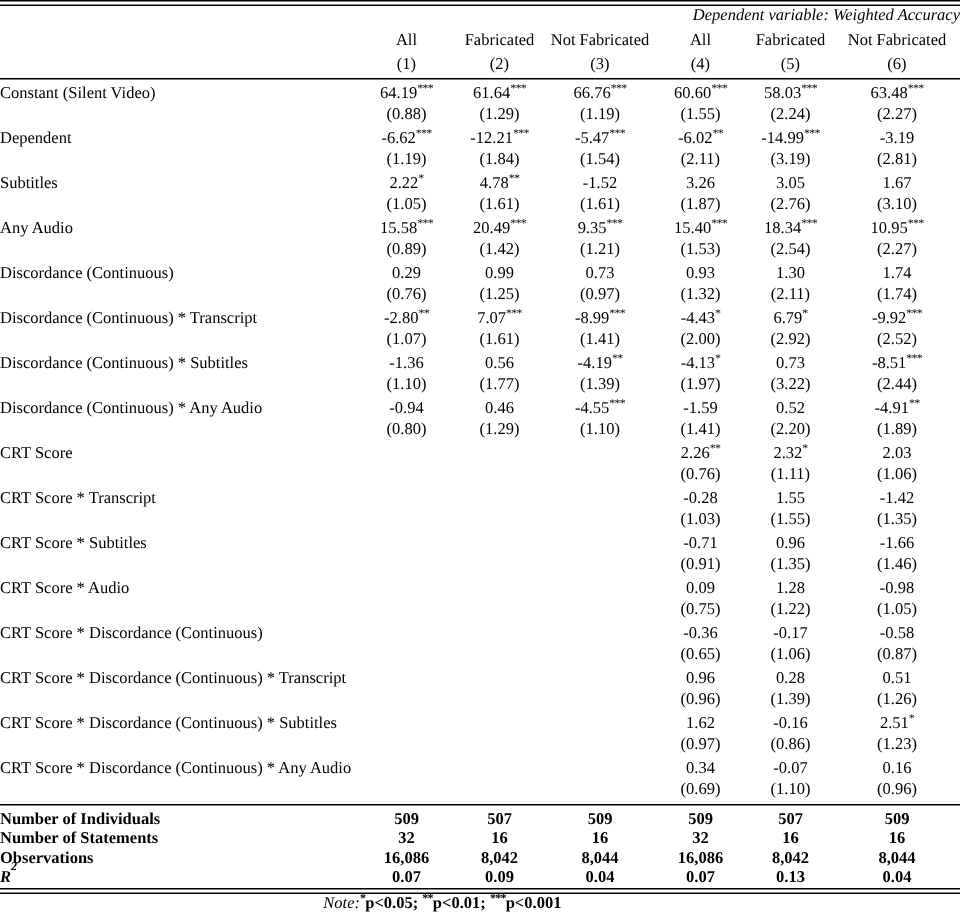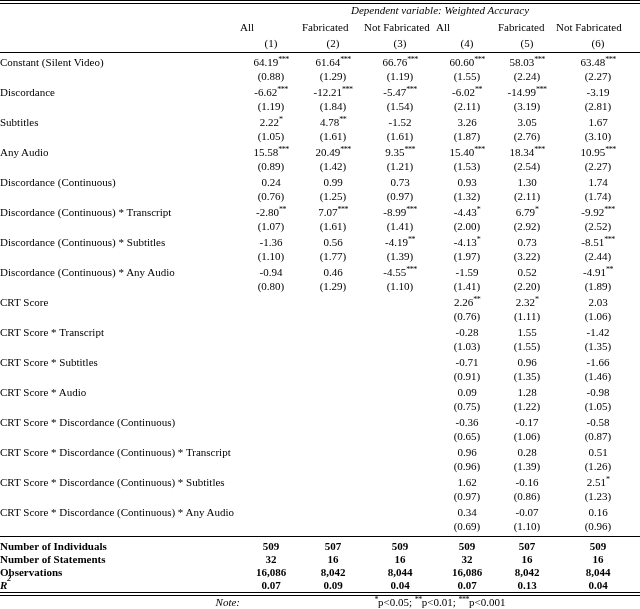--- a/index.html
+++ b/index.html
@@ -13,40 +13,40 @@
     font-size: 11px;
   }
   table.reg td { padding: 0; vertical-align: top; line-height: 13px; }
   col.c-label { width: 240px; }
   col.c1 { width: 62px; } col.c2 { width: 62px; } col.c3 { width: 72px; }
   col.c4 { width: 62px; } col.c5 { width: 58px; } col.c6 { width: 84px; }
 
   .rule-double td { border-top: 1px solid #000; border-bottom: 1px solid #000; height: 2px; }
   .rule-single td { border-top: 1.4px solid #000; height: 3px; }
 
-  .caption-row td { height: 17px; padding-top: 4px; font-style: italic; text-align: center; }
-  .colhead-row td { height: 16px; text-align: left; }
+  .caption-row td { height: 17px; padding-top: 4px; font-style: italic; text-align: right; }
+  .colhead-row td { height: 16px; text-align: center; }
   .colnum-row td { height: 15px; text-align: center; }
 
   td.label-col { text-align: left; padding-left: 5px; margin-top: 40px; }
   td.num { text-align: center; }
   tr.est-row td { height: 14px; }
   tr.se-row td { height: 16px; }
 
   sup.stars {
     font-size: 8px; line-height: 0; vertical-align: baseline;
     position: relative; top: -4px; letter-spacing: -0.5px;
   }
   tbody.summary tr td { height: 13px; font-weight: bold; }
   .rsq-label { font-style: italic; }
   .rsq-label sup { font-size: 8px; line-height: 0; position: relative; top: -3px; }
 
   .note-row td { height: 14px; padding-top: 2px; }
   .note-label { font-style: italic; text-align: right; padding-left: 5px; }
-  .note-sig { text-align: center; padding-right: 4px; }
+  .note-sig { text-align: left; padding-right: 4px; font-weight: bold; }
 </style>
 </head>
 <body>
 
 <div class="sheet">
   <table class="reg">
     <colgroup>
       <col class="c-label">
         <col class="c1">
         <col class="c2">
@@ -97,21 +97,21 @@
         </tr>
         <tr class="se-row">
           <td class="num">(0.88)</td>
           <td class="num">(1.29)</td>
           <td class="num">(1.19)</td>
           <td class="num">(1.55)</td>
           <td class="num">(2.24)</td>
           <td class="num">(2.27)</td>
         </tr>
         <tr class="est-row">
-          <td class="label-col" rowspan="2">Discordance</td>
+          <td class="label-col" rowspan="2">Dependent</td>
           <td class="num">-6.62<sup class="stars">***</sup></td>
           <td class="num">-12.21<sup class="stars">***</sup></td>
           <td class="num">-5.47<sup class="stars">***</sup></td>
           <td class="num">-6.02<sup class="stars">**</sup></td>
           <td class="num">-14.99<sup class="stars">***</sup></td>
           <td class="num">-3.19</td>
         </tr>
         <tr class="se-row">
           <td class="num">(1.19)</td>
           <td class="num">(1.84)</td>
@@ -149,21 +149,21 @@
         <tr class="se-row">
           <td class="num">(0.89)</td>
           <td class="num">(1.42)</td>
           <td class="num">(1.21)</td>
           <td class="num">(1.53)</td>
           <td class="num">(2.54)</td>
           <td class="num">(2.27)</td>
         </tr>
         <tr class="est-row">
           <td class="label-col" rowspan="2">Discordance (Continuous)</td>
-          <td class="num">0.24</td>
+          <td class="num">0.29</td>
           <td class="num">0.99</td>
           <td class="num">0.73</td>
           <td class="num">0.93</td>
           <td class="num">1.30</td>
           <td class="num">1.74</td>
         </tr>
         <tr class="se-row">
           <td class="num">(0.76)</td>
           <td class="num">(1.25)</td>
           <td class="num">(0.97)</td>

